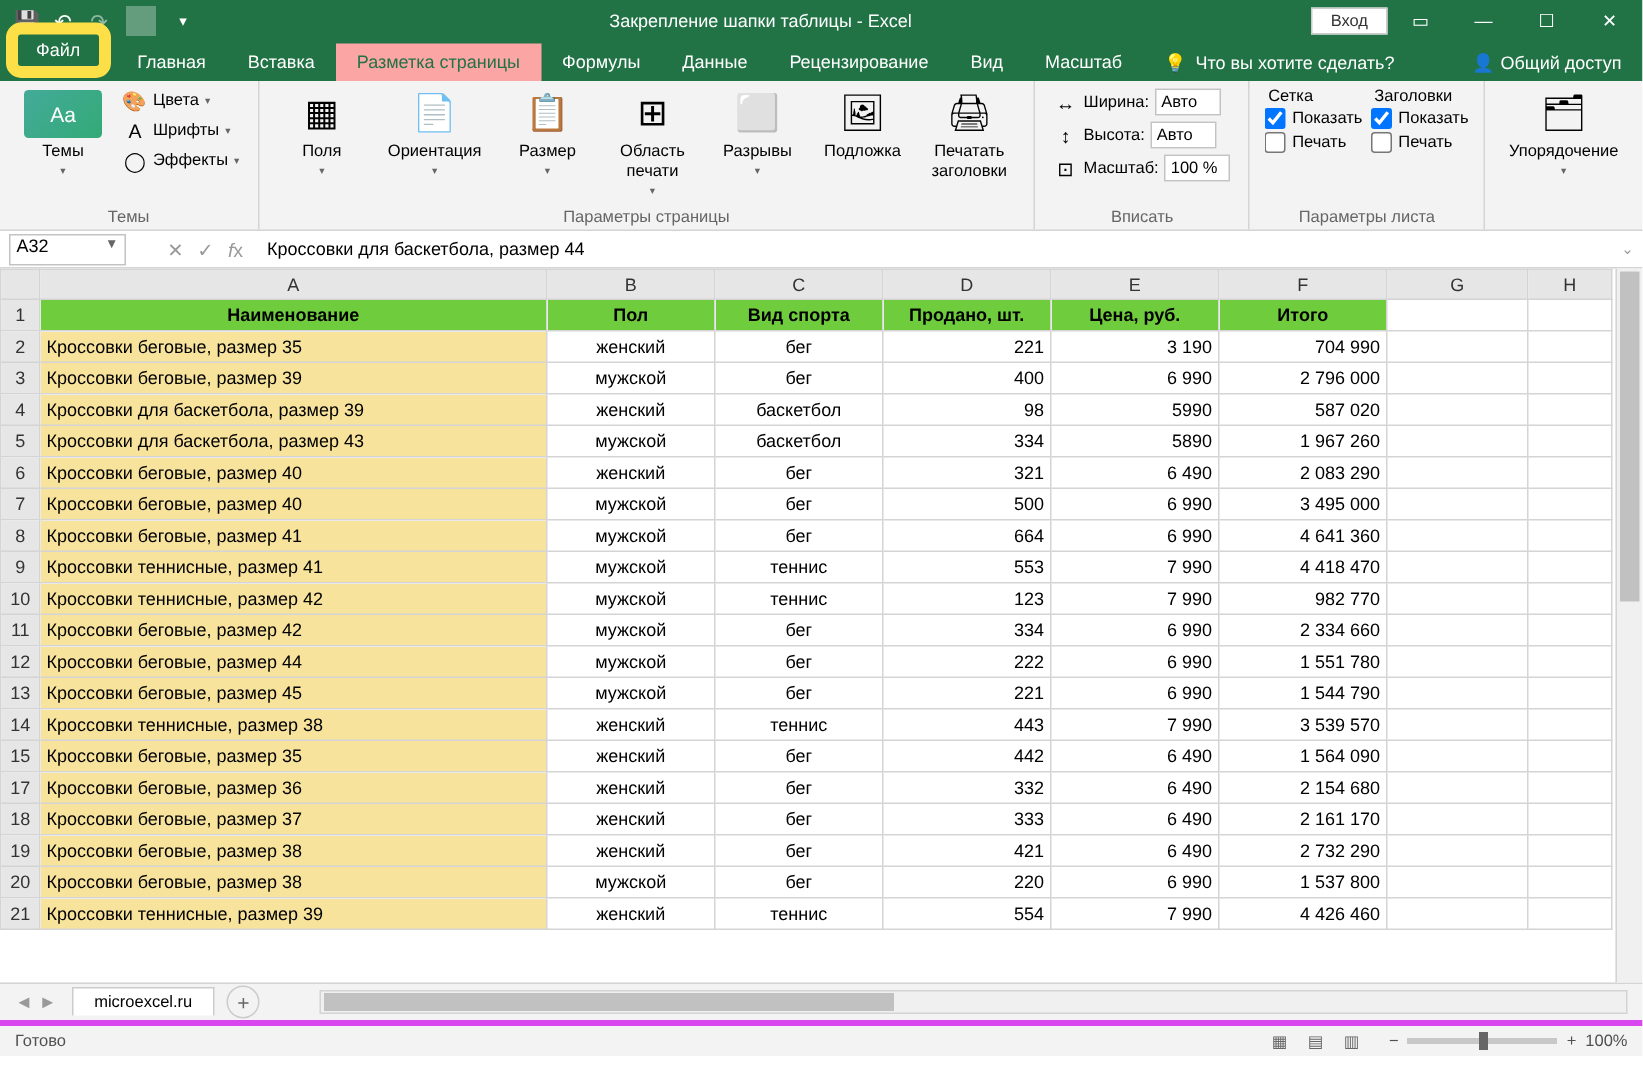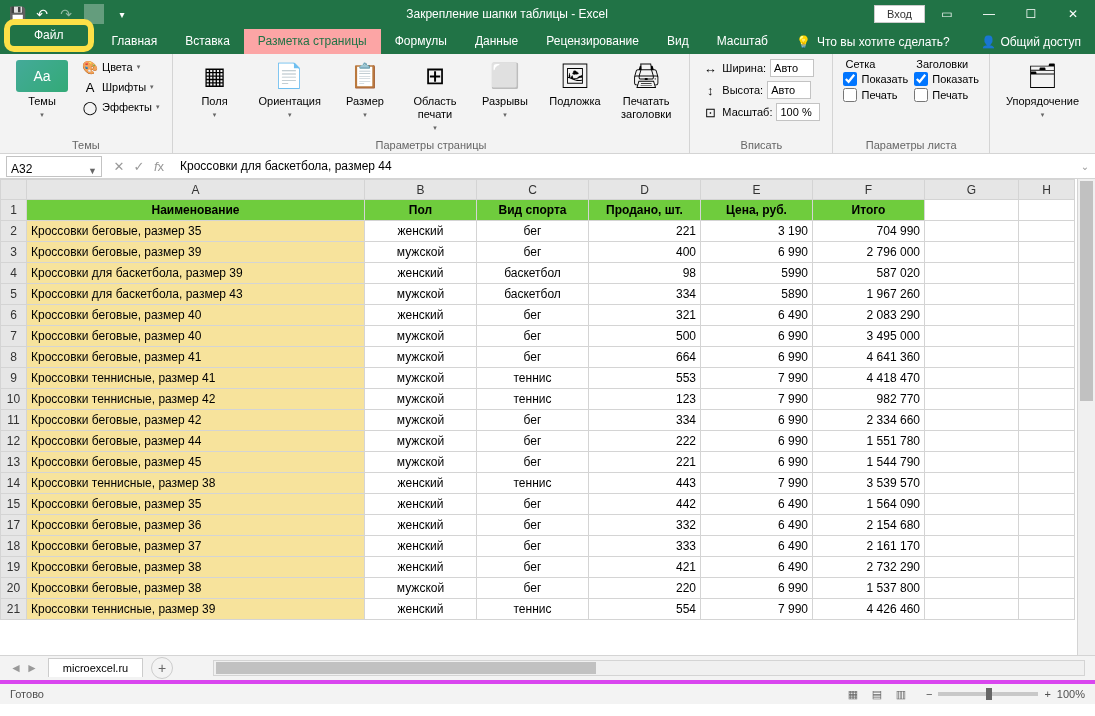--- a/index.html
+++ b/index.html
@@ -7,39 +7,39 @@
 .titlebar { height:28px; background:#217346; color:#fff; display:flex; align-items:center; }
 .qat { display:flex; gap:4px; padding:0 8px; }
 .qat span { width:20px; height:20px; display:flex; align-items:center; justify-content:center; color:#fff; font-size:14px; cursor:pointer; }
 .qat-sep { width:1px; height:18px; background:rgba(255,255,255,0.3); margin:0 4px; }
 .title-center { flex:1; text-align:center; font-size:12px; }
 .title-right { display:flex; align-items:center; gap:2px; padding-right:2px; }
 .login-btn { background:#fff; color:#333; padding:2px 12px; border:1px solid #ccc; font-size:11px; cursor:pointer; }
 .win-btn { width:40px; height:28px; display:flex; align-items:center; justify-content:center; color:#fff; font-size:12px; cursor:pointer; }
 .tabbar { height:26px; background:#217346; display:flex; align-items:flex-end; }
 .tab { color:#fff; padding:5px 14px 6px; font-size:12px; cursor:pointer; position:relative; }
-.tab.file { border:6px solid #fde047; border-radius:10px; margin:0 4px 2px 4px; padding:3px 24px 4px; }
+.tab.file { border:8px solid #fde047; border-radius:10px; margin:0 4px 2px 4px; padding:3px 12px 4px; }
 .tab.active { background:#fca5a5; color:#217346; }
 .tab-spacer { flex:1; }
 .tell-me { color:#fff; padding:5px 14px; display:flex; align-items:center; gap:6px; }
 .share { color:#fff; padding:5px 14px; display:flex; align-items:center; gap:4px; }
 .ribbon { height:100px; background:#f3f3f3; border-bottom:1px solid #d4d4d4; display:flex; }
 .group { border-right:1px solid #d4d4d4; padding:4px 10px 2px; display:flex; flex-direction:column; height:100%; }
 .group-body { flex:1; display:flex; gap:6px; align-items:flex-start; }
 .group-label { text-align:center; font-size:11px; color:#666; padding-top:2px; }
 .big-btn { display:flex; flex-direction:column; align-items:center; gap:3px; padding:2px 6px; cursor:pointer; font-size:11px; text-align:center; line-height:1.2; }
 .big-btn .ico { width:52px; height:32px; display:flex; align-items:center; justify-content:center; font-size:24px; }
 .small-row { display:flex; align-items:center; gap:4px; padding:1px 2px; font-size:11px; cursor:pointer; white-space:nowrap; }
 .small-row .sico { width:16px; height:16px; display:flex; align-items:center; justify-content:center; font-size:13px; }
 .stack { display:flex; flex-direction:column; gap:2px; }
 .chk { display:flex; align-items:center; gap:4px; font-size:11px; cursor:pointer; }
 .chk input { width:14px; height:14px; }
 .input-tiny { width:44px; height:18px; border:1px solid #c3c3c3; font-size:11px; padding:0 3px; }
 .formula-bar { height:25px; border-bottom:1px solid #d4d4d4; display:flex; align-items:center; background:#fff; }
-.name-box { width:96px; height:21px; border:1px solid #c3c3c3; margin:0 2px 0 6px; padding:0 4px; font-size:12px; display:flex; align-items:flex-end; }
+.name-box { width:78px; height:21px; border:1px solid #c3c3c3; margin:0 18px 0 6px; padding:0 4px; font-size:12px; display:flex; align-items:flex-start; }
 .name-box .dd { margin-left:auto; font-size:9px; color:#666; }
 .fx-btns { display:flex; gap:2px; padding:0 6px; color:#999; }
 .fx-btns span { width:18px; text-align:center; cursor:pointer; font-size:13px; }
 .fx-input { flex:1; padding:0 6px; font-size:12px; }
 .fx-expand { width:20px; text-align:center; color:#999; cursor:pointer; font-size:10px; }
 .sheet-area { display:flex; height:476px; }
 .grid { flex:1; overflow:hidden; position:relative; }
 table { border-collapse:collapse; table-layout:fixed; }
 td,th { border:1px solid #d4d4d4; height:21px; padding:0 4px; font-size:12px; text-align:left; overflow:hidden; white-space:nowrap; }
 th { background:#e6e6e6; font-weight:normal; text-align:center; color:#333; }

